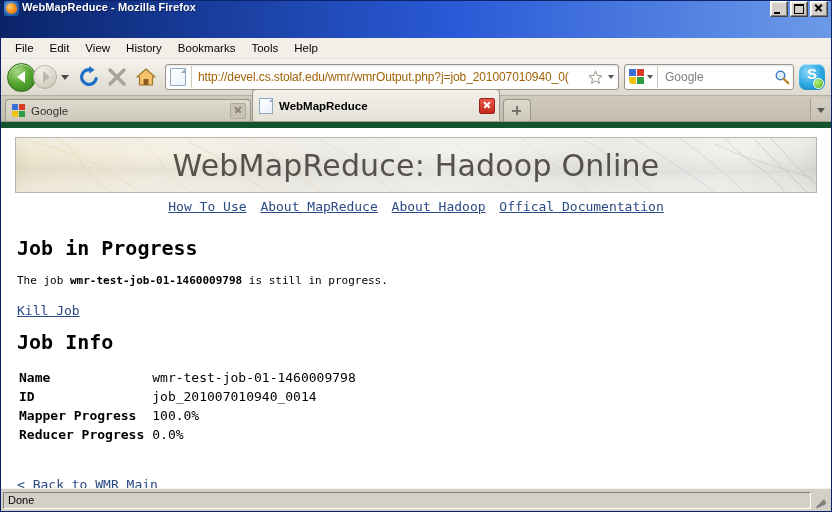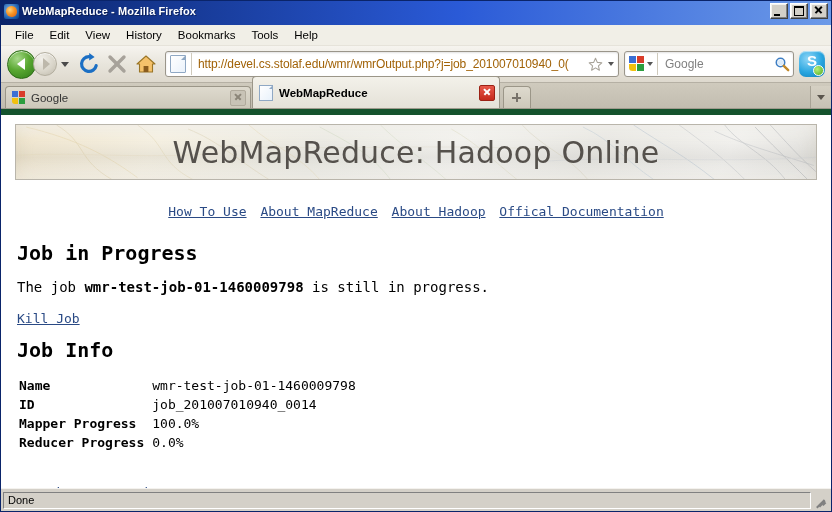--- a/index.html
+++ b/index.html
@@ -23,22 +23,21 @@
     background: #d4d0c8;
     box-sizing: border-box;
     border: 1px solid #0a246a;
   }
 
   
   .titlebar {
     height: 20px;
     background: linear-gradient(to right, #0a246a 0%, #2a5ad7 55%, #6c9ae8 100%);
     display: flex;
-    align-items: center;
-    padding: 0 2px 4px 2px;
+    padding: 0 2px 17px 2px;
     flex: 0 0 auto;
   }
   .ff-icon {
     width: 15px; height: 15px;
     margin: 0 3px 0 1px;
     position: relative;
     border-radius: 2px;
     background: radial-gradient(circle at 40% 40%, #8cc0f0 0%, #1b5cab 70%, #0d3b78 100%);
     flex: 0 0 auto;
   }
@@ -403,21 +402,21 @@
     font-size: 30px;
     color: #55514c;
     font-family: "DejaVu Sans", sans-serif;
     letter-spacing: 0.2px;
     white-space: nowrap;
     z-index: 2;
   }
 
   .navlinks {
     text-align: center;
-    margin-top: 24px;
+    margin-top: 6px;
     font-family: "DejaVu Sans Mono", monospace;
     font-size: 13px;
     white-space: nowrap;
   }
   .navlinks a {
     color: #2a4a85;
     text-decoration: underline;
     margin: 0 3px;
   }
 
@@ -427,21 +426,21 @@
     color: #000;
   }
   h2.sec {
     font-size: 20px;
     font-weight: bold;
     margin: 12px 0 14px 0;
     font-family: "DejaVu Sans Mono", monospace;
     letter-spacing: 0px;
   }
   .para {
-    font-size: 14px;
+    font-size: 11px;
     margin: 0 0 16px 0;
     font-family: "DejaVu Sans Mono", monospace;
   }
   .para b { font-weight: bold; }
   .link-line { margin: 0 0 10px 0; font-size: 13px; }
   .link-line a, a.plain {
     color: #2a4a85;
     text-decoration: underline;
     font-family: "DejaVu Sans Mono", monospace;
     font-size: 13px;

